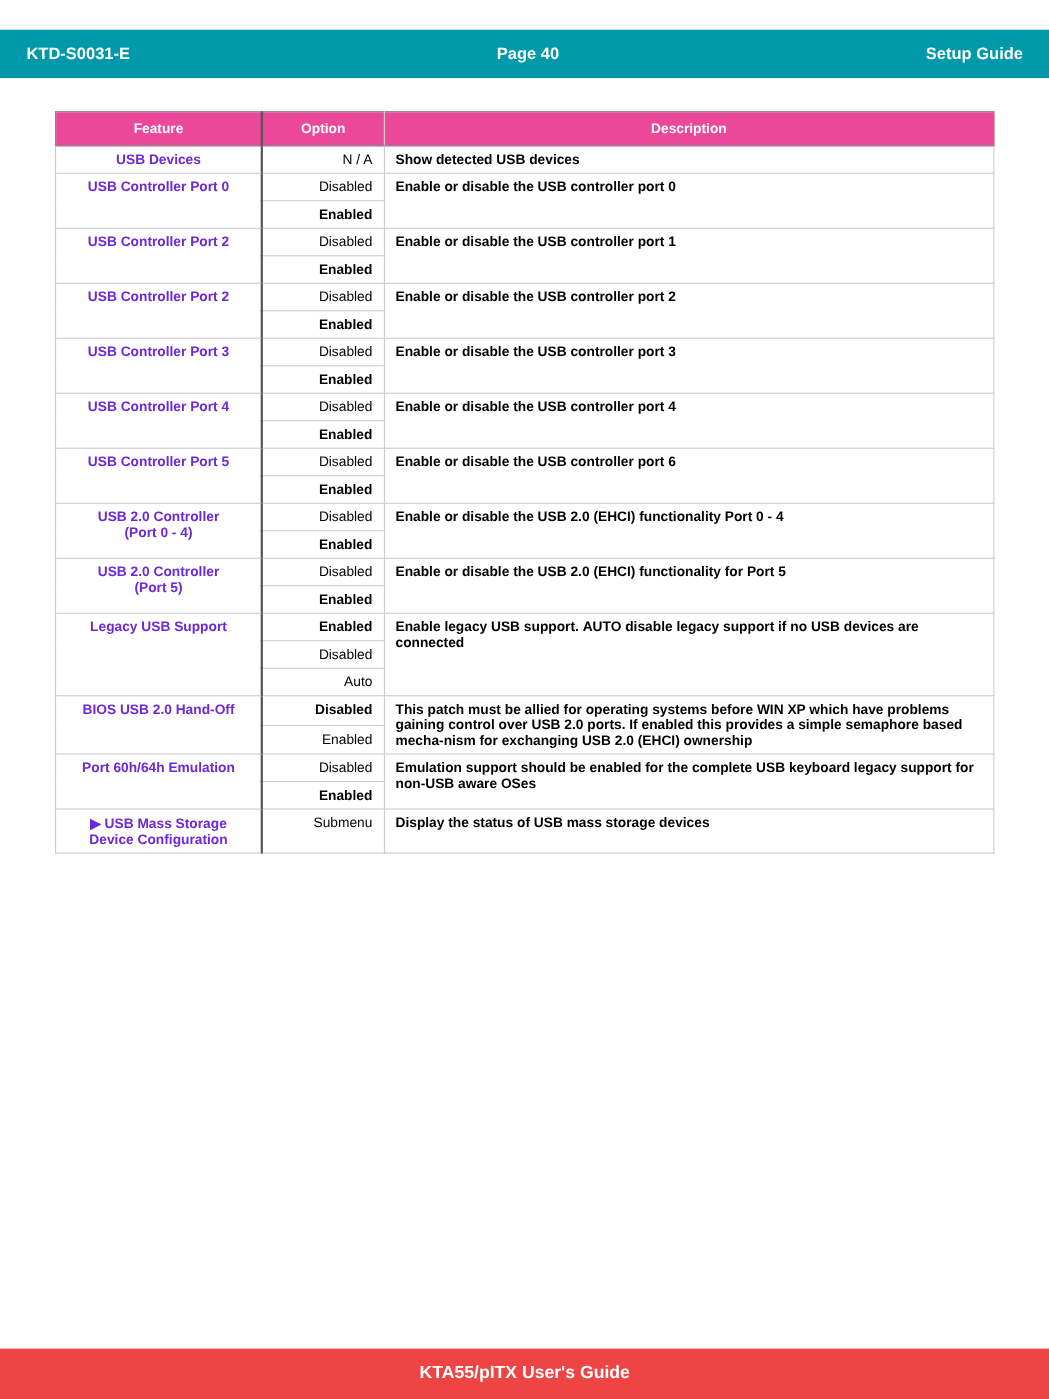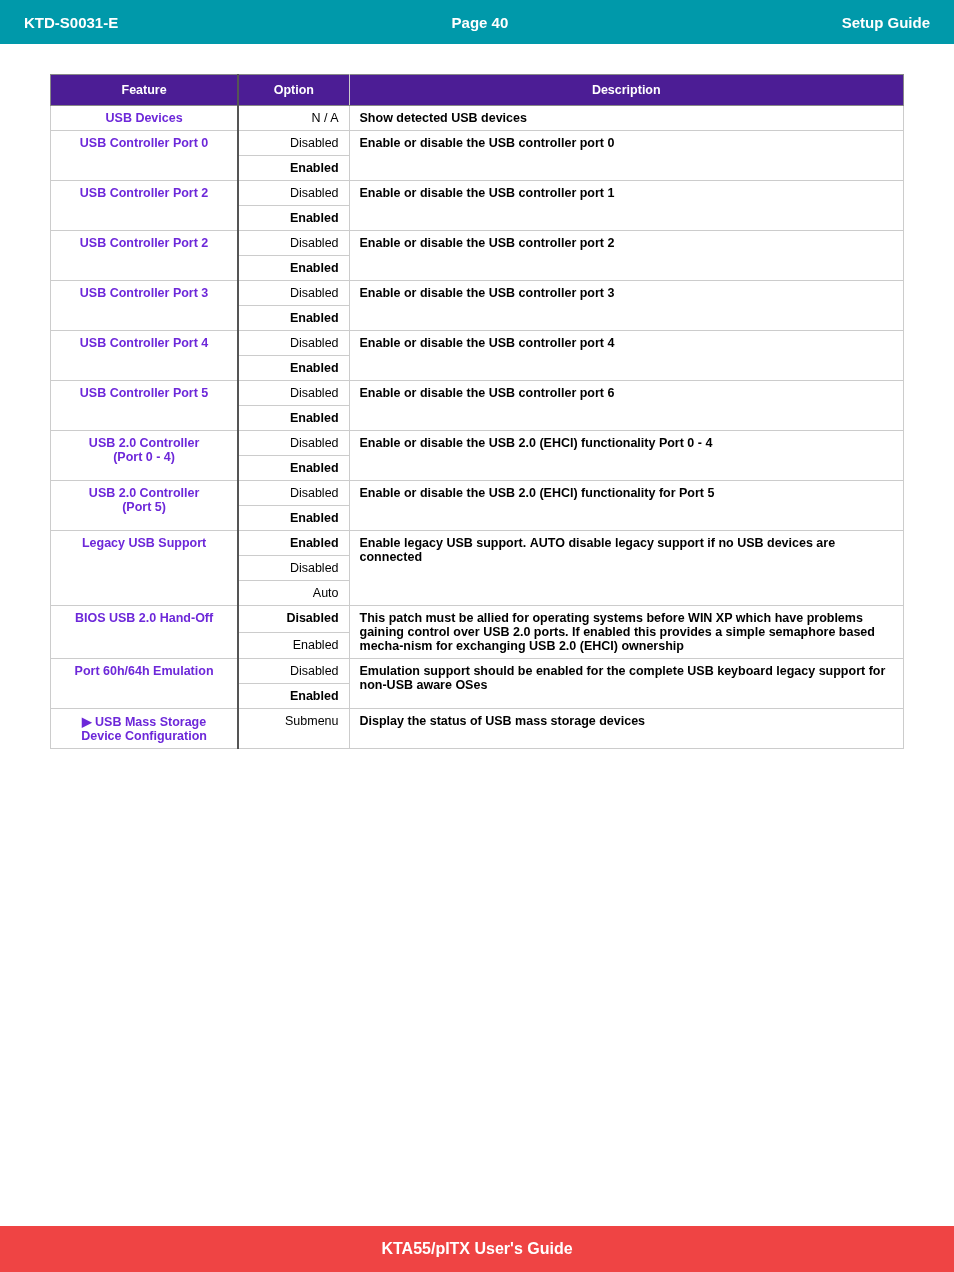--- a/index.html
+++ b/index.html
@@ -13,20 +13,21 @@
     }
     
     .header {
       background: #0099aa;
       color: #fff;
       display: flex;
       justify-content: space-between;
       align-items: center;
       padding: 10px 24px;
       height: 44px;
+      margin-top: 27px;
     }
     .header-title, .header-page, .header-guide {
       font-size: 15px;
       font-weight: bold;
       color: #fff;
     }
     
     .footer {
       background: #ef4444;
       color: #fff;
@@ -52,21 +53,21 @@
       margin-bottom: 20px;
     }
     
     .config-table {
       width: 100%;
       border-collapse: collapse;
       border: 1px solid #888;
       font-size: 12.5px;
     }
     .config-table th {
-      background: #4c1d95;
+      background: #ec4899;
       color: #fff;
       font-weight: bold;
       text-align: center;
       padding: 8px 10px;
       border: 1px solid #888;
     }
     .config-table td {
       padding: 5px 10px;
       border: 1px solid #ccc;
       vertical-align: top;

